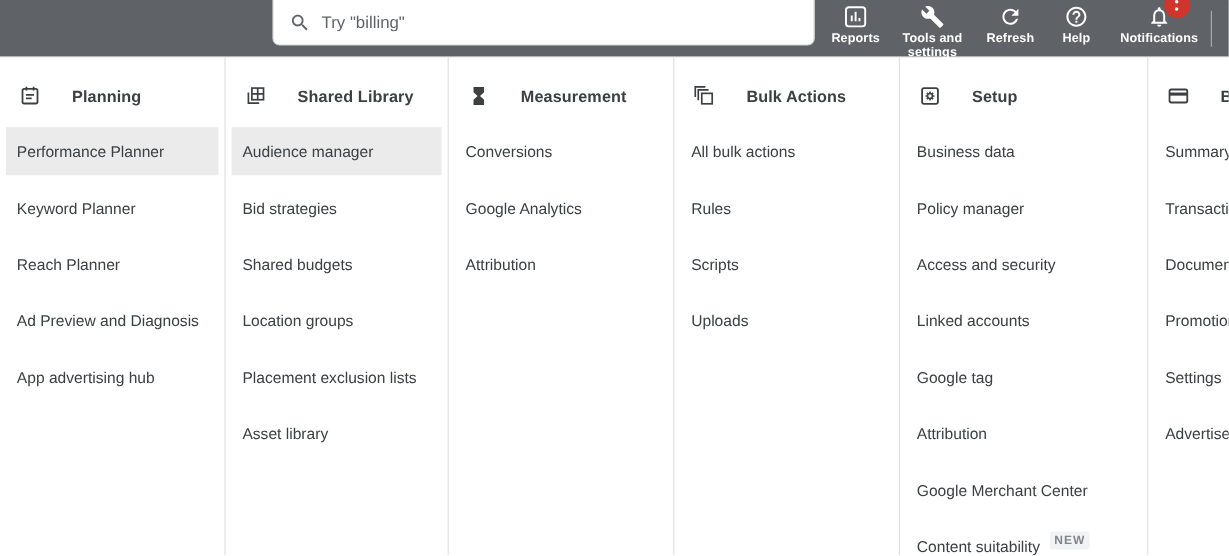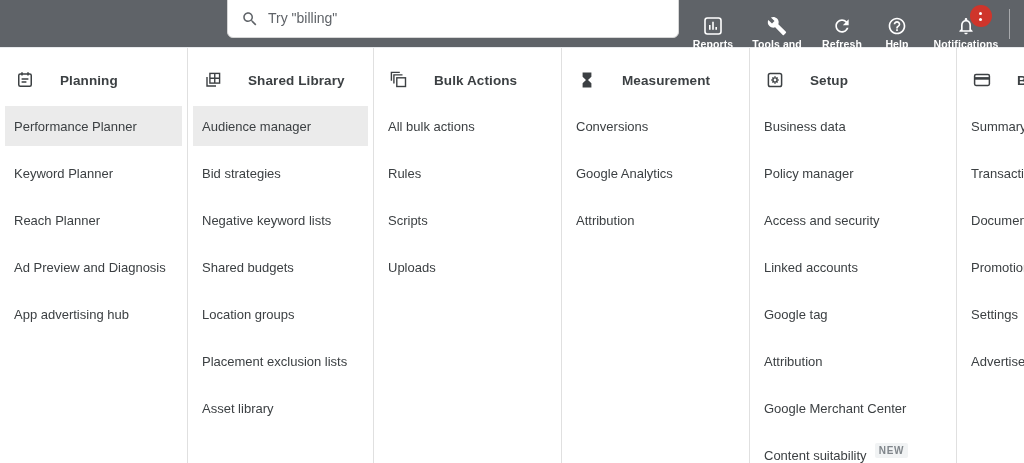--- a/index.html
+++ b/index.html
@@ -18,21 +18,21 @@
     background: #fff; border: 1px solid #d6d6d6; border-radius: 6px;
     box-sizing: border-box; display: flex; align-items: flex-end;
     padding: 0 10px 9px 13px; gap: 9px;
   }
   .searchbox .sicon { height: 18px; display: flex; }
   .searchbox input {
     border: none; outline: none; flex: 1; font: 14px "Liberation Sans","DejaVu Sans",sans-serif;
     color: #3c4043; height: 20px; padding: 0; background: transparent;
   }
   .searchbox input::placeholder { color: #5f6368; opacity: 1; }
-  .tb-actions { position: absolute; left: 684px; top: 12px; height: 47px; display: flex; }
+  .tb-actions { position: absolute; left: 684px; top: 0; height: 47px; display: flex; }
   .tb-btn {
     display: flex; flex-direction: column; align-items: center; padding-top: 4px;
     color: #fff; cursor: pointer; position: relative; background: none; border: none;
   }
   .tb-btn .tb-icon { height: 20px; display: flex; }
   .tb-btn .tb-label {
     margin-top: 2px; font-size: 10.5px; line-height: 12px; font-weight: 600;
     color: #fff; text-align: center; letter-spacing: .1px;
   }
   .btn-reports { width: 58px; } .btn-tools { width: 70px; } .btn-refresh { width: 60px; }
@@ -178,33 +178,50 @@
       </span>
       <span class="htitle">Shared Library</span>
     </div>
     <div class="row highlight">
         <span class="rlabel">Audience manager</span>
       </div>
     <div class="row">
         <span class="rlabel">Bid strategies</span>
       </div>
     <div class="row">
-        <span class="rlabel">Negative keyword lists</span>
-      </div>
-    <div class="row">
         <span class="rlabel">Shared budgets</span>
       </div>
     <div class="row">
         <span class="rlabel">Location groups</span>
       </div>
     <div class="row">
         <span class="rlabel">Placement exclusion lists</span>
       </div>
     <div class="row">
         <span class="rlabel">Asset library</span>
+      </div>
+  </div>
+
+  <div class="col col-measure">
+    <div class="col-header">
+      <span class="hicon">
+        <svg viewBox="0 0 18 18" width="18" height="18">
+            <path fill="currentColor" d="M4.6 1.5v4.3L8 9 4.6 12.2v4.3h8.8v-4.3L10 9l3.4-3.2V1.5z"></path>
+          </svg>
+      </span>
+      <span class="htitle">Measurement</span>
+    </div>
+    <div class="row">
+        <span class="rlabel">Conversions</span>
+      </div>
+    <div class="row">
+        <span class="rlabel">Google Analytics</span>
+      </div>
+    <div class="row">
+        <span class="rlabel">Attribution</span>
       </div>
   </div>
 
   <div class="col col-bulk">
     <div class="col-header">
       <span class="hicon">
         <svg viewBox="0 0 18 18" width="18" height="18" fill="none" stroke="currentColor" stroke-width="1.4">
             <rect x="6.8" y="6.8" width="8.7" height="8.7"></rect>
             <path d="M3.9 12.5V3.9h8.6"></path>
             <path d="M1.4 9.8V1.4h8.4"></path>
@@ -219,40 +236,20 @@
         <span class="rlabel">Rules</span>
       </div>
     <div class="row">
         <span class="rlabel">Scripts</span>
       </div>
     <div class="row">
         <span class="rlabel">Uploads</span>
       </div>
   </div>
 
-  <div class="col col-measure">
-    <div class="col-header">
-      <span class="hicon">
-        <svg viewBox="0 0 18 18" width="18" height="18">
-            <path fill="currentColor" d="M4.6 1.5v4.3L8 9 4.6 12.2v4.3h8.8v-4.3L10 9l3.4-3.2V1.5z"></path>
-          </svg>
-      </span>
-      <span class="htitle">Measurement</span>
-    </div>
-    <div class="row">
-        <span class="rlabel">Conversions</span>
-      </div>
-    <div class="row">
-        <span class="rlabel">Google Analytics</span>
-      </div>
-    <div class="row">
-        <span class="rlabel">Attribution</span>
-      </div>
-  </div>
-
   <div class="col col-setup">
     <div class="col-header">
       <span class="hicon">
         <svg viewBox="0 0 18 18" width="18" height="18" fill="none" stroke="currentColor">
             <rect x="2.4" y="2.4" width="13.2" height="13.2" rx="1.8" stroke-width="1.5"></rect>
             <circle cx="9" cy="9" r="2.1" stroke-width="1.4"></circle>
             <path stroke-width="1.4" d="M9 5.3v1.1M9 11.6v1.1M5.3 9h1.1M11.6 9h1.1M6.4 6.4l.8.8M10.8 10.8l.8.8M11.6 6.4l-.8.8M6.4 11.6l.8-.8"></path>
           </svg>
       </span>
       <span class="htitle">Setup</span>

